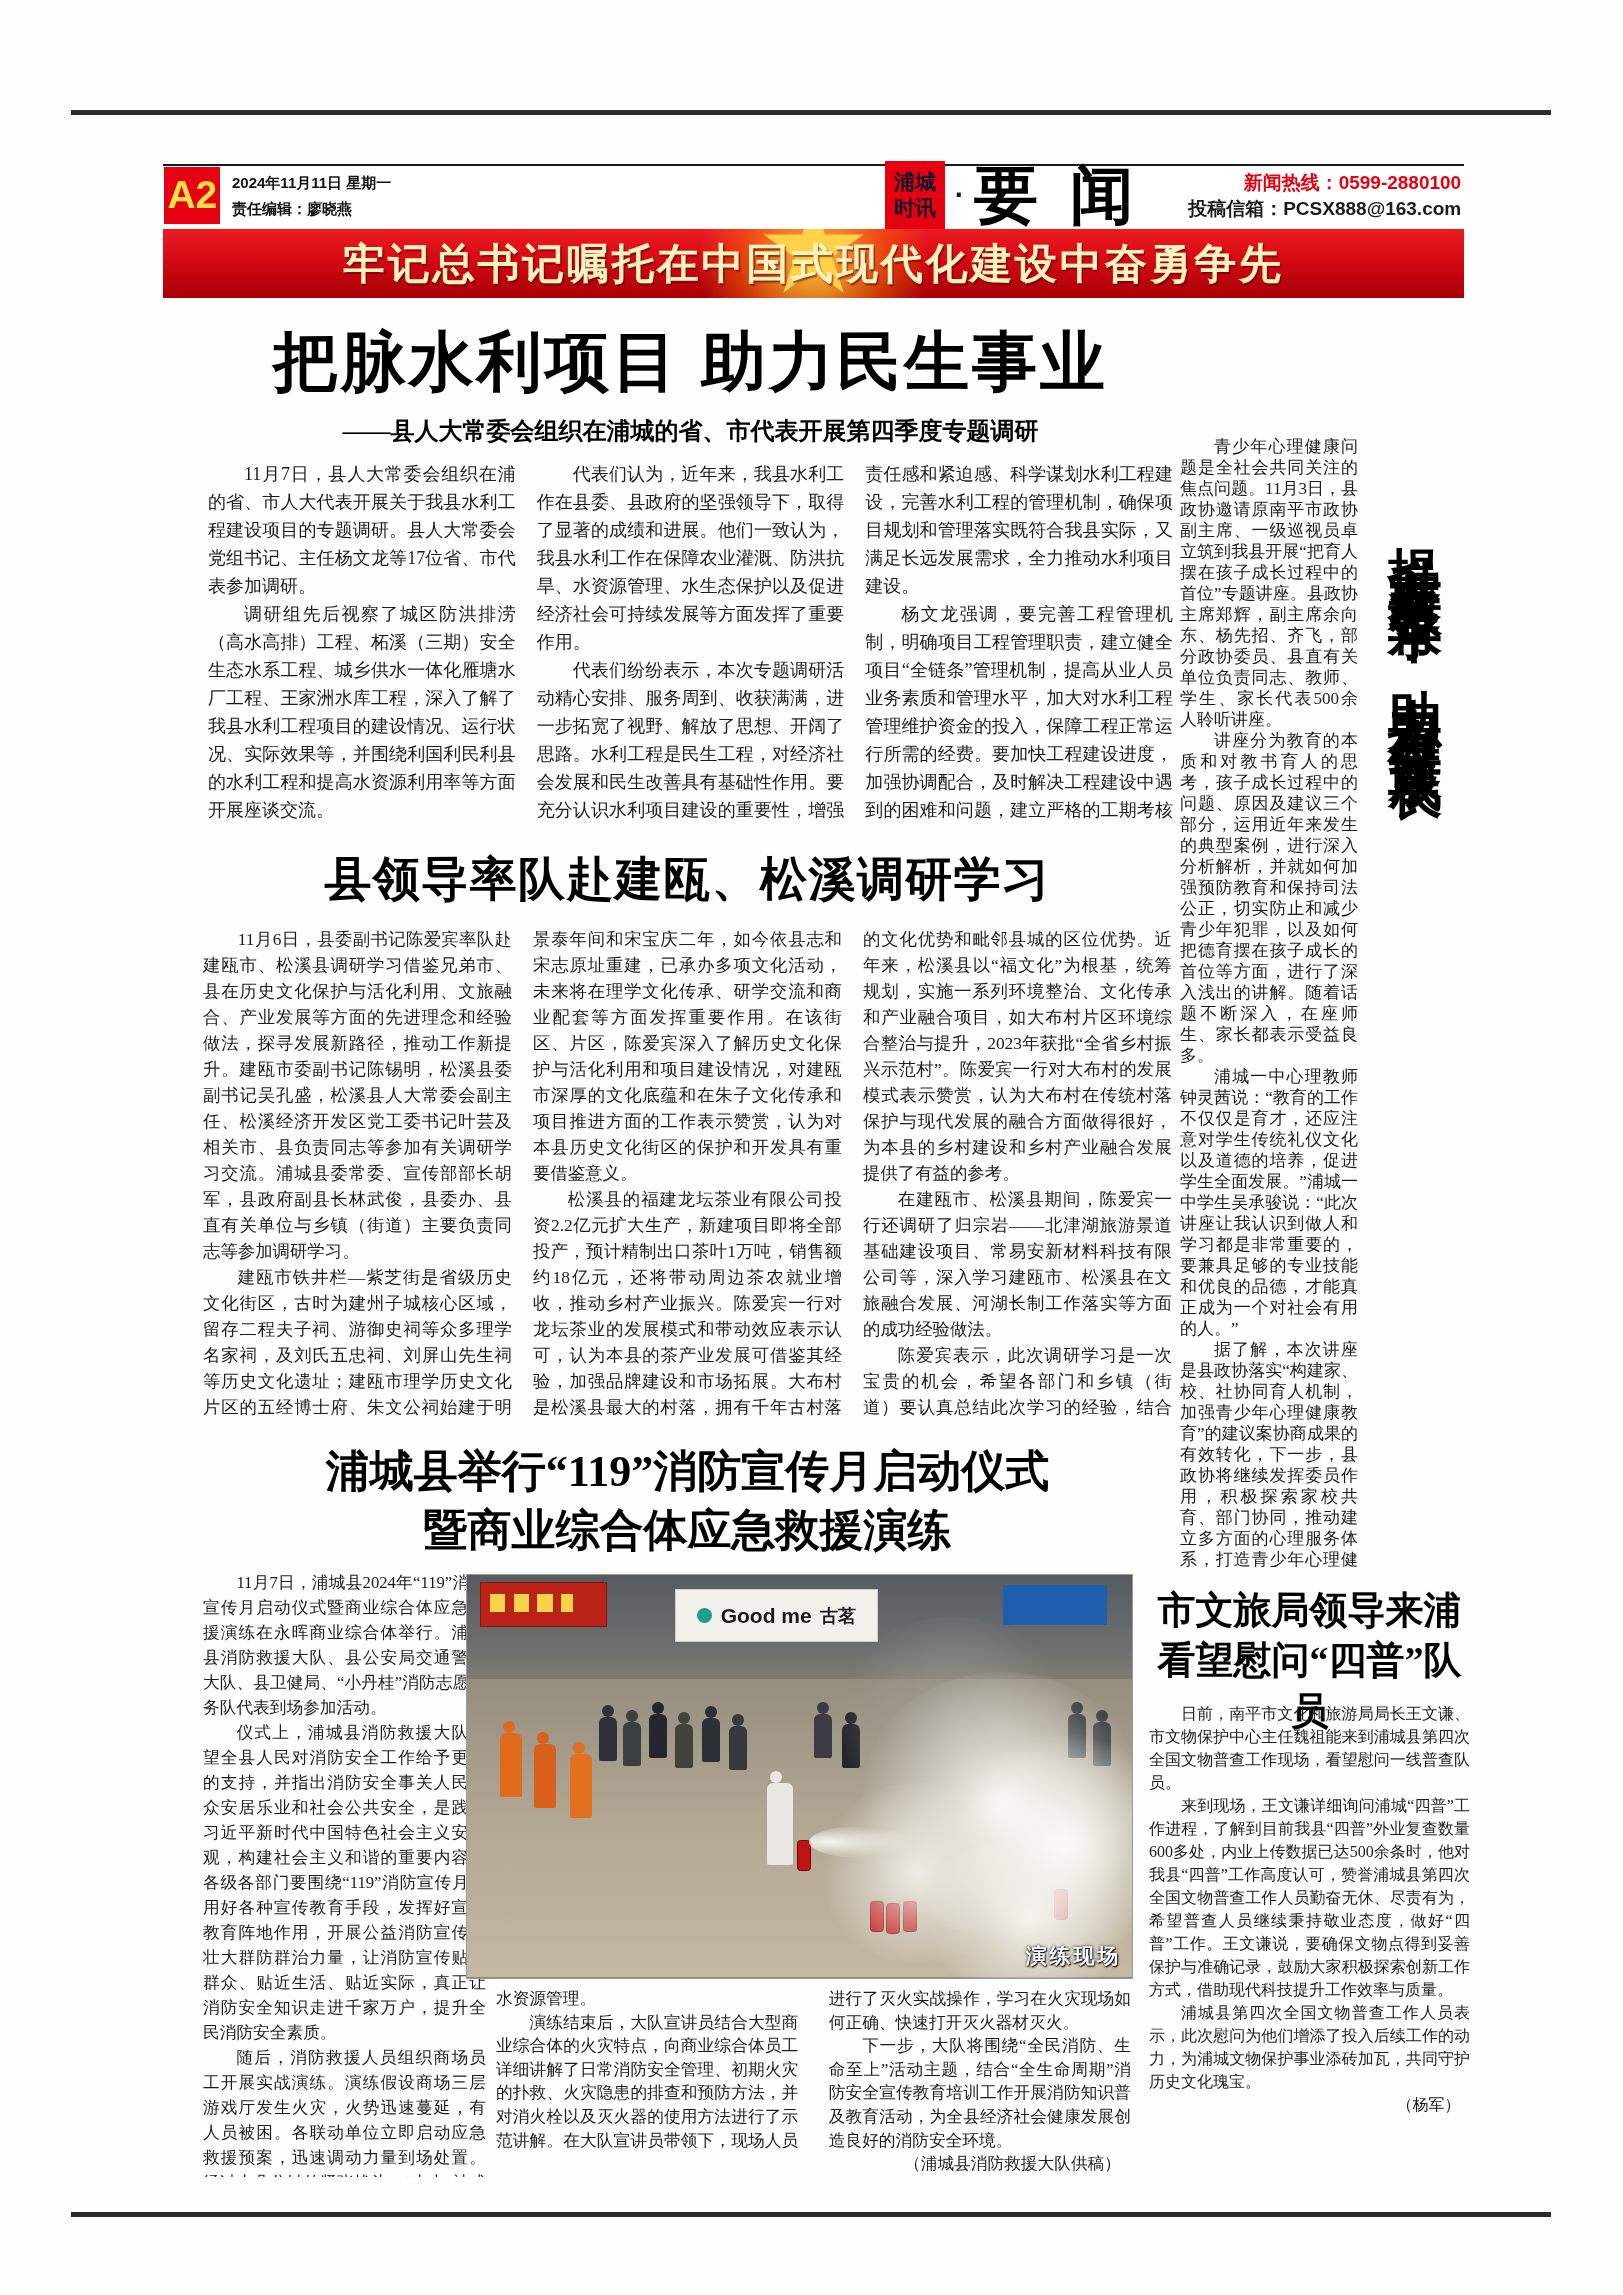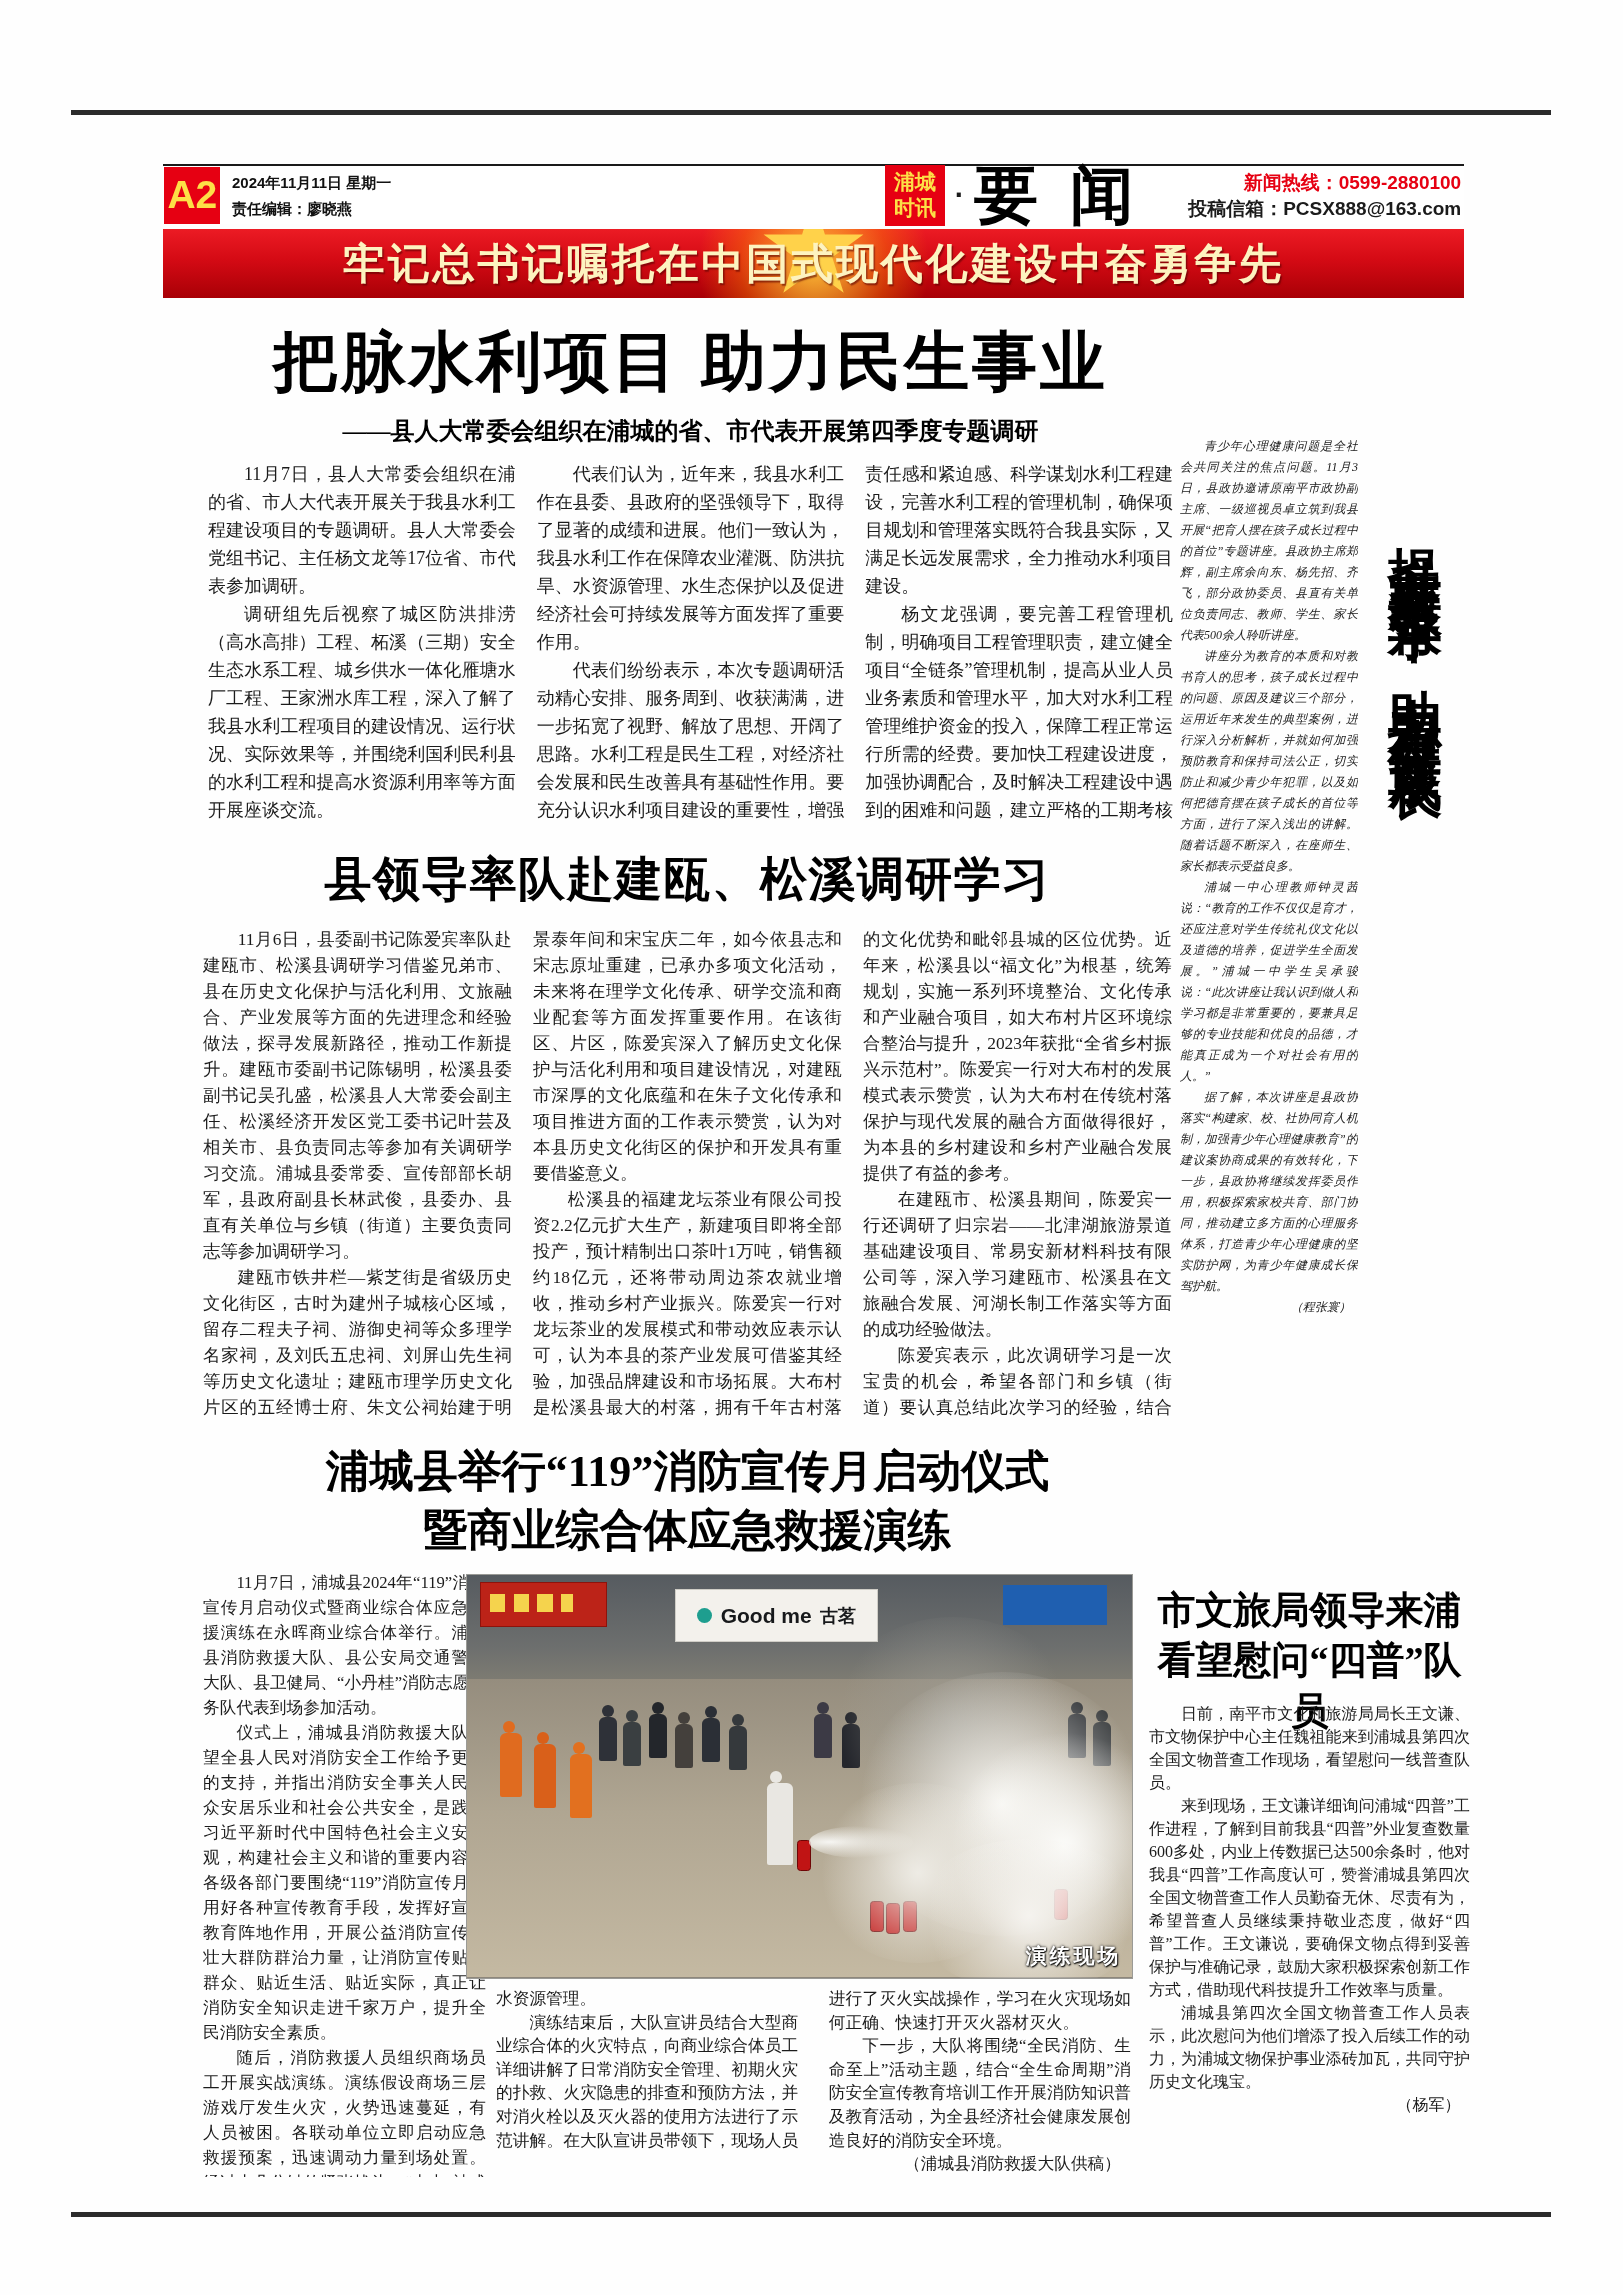--- a/index.html
+++ b/index.html
@@ -6,21 +6,21 @@
   .page{position:relative;width:1624px;height:2295px;background:#fefefe;overflow:hidden;
         font-family:"Liberation Serif",serif;color:#1b1b1b;}
   .rule{position:absolute;background:#2b2b2b;}
   
   .header{position:absolute;left:163px;top:164px;width:1301px;height:58px;border-top:2.1px solid #1a1a1a;background:#fff;}
   .edition-box{position:absolute;left:1.4px;top:1.4px;width:56px;height:57px;background:#e60012;color:#fde047;
                font-family:"Liberation Sans",sans-serif;font-weight:900;text-align:center;line-height:56px;font-size:39px;}
   .dateblock{position:absolute;left:69px;top:4.2px;font-family:"Liberation Sans",sans-serif;
              font-weight:700;font-size:15px;line-height:26px;color:#111;}
   .masthead{position:absolute;left:722px;top:0;height:58px;display:flex;align-items:center;gap:9.7px;}
-  .brandbox{width:60px;height:61px;background:#e60012;color:#fde047;font-family:"Liberation Sans",sans-serif;
+  .brandbox{width:60px;height:68px;background:#e60012;color:#0f172a;font-family:"Liberation Sans",sans-serif;
             font-weight:700;font-size:21px;line-height:26px;text-align:center;display:flex;flex-direction:column;justify-content:center;}
   .mast-dot{font-size:29px;font-weight:900;font-family:"Liberation Sans",sans-serif;}
   .mast-section{font-family:"Liberation Sans",sans-serif;font-weight:900;font-size:64px;letter-spacing:7px;line-height:58px;color:#000;}
   .contact{position:absolute;right:2.8px;top:4.2px;text-align:right;font-family:"Liberation Sans",sans-serif;
            font-weight:700;font-size:19px;line-height:26px;}
   .contact .hot{color:#e60012;}
   
   .banner{position:absolute;left:163px;top:229px;width:1301px;height:69px;overflow:hidden;
           background:linear-gradient(180deg,#ec1b24 0%,#d40a14 45%,#a80006 100%);}
   .banner .glow{position:absolute;left:50%;top:-42px;transform:translateX(-50%);width:292px;height:153px;
@@ -34,21 +34,21 @@
   .hl-sans{position:absolute;text-align:center;font-family:"Liberation Sans",sans-serif;font-weight:900;color:#000;}
   .hl-serif{position:absolute;text-align:center;font-family:"Liberation Serif",serif;font-weight:900;color:#000;}
   .body-cols{position:absolute;overflow:hidden;column-fill:auto;text-align:justify;}
   .body-cols p{margin:0;text-indent:2em;}
   p.noindent{text-indent:0;}
   p.sig{text-align:right;text-indent:0;padding-right:.6em;}
   .a1-body{column-count:3;column-gap:21px;font-size:18px;line-height:28px;}
   .a2-body{column-count:3;column-gap:21px;font-size:17.4px;line-height:26px;}
   .a3-col1{font-size:16.7px;line-height:25px;}
   .a3-below{column-count:2;column-gap:30.5px;font-size:16.7px;line-height:23.6px;}
-  .family-body{font-size:12px;line-height:21px;font-style:italic;}
+  .family-body{font-size:17px;line-height:21px;}
   .a4-body{font-size:16px;line-height:23px;}
   .v-headline{position:absolute;writing-mode:vertical-rl;font-family:"Liberation Serif",serif;font-weight:900;
       font-size:54px;letter-spacing:9.7px;line-height:104px;color:#000;}
   
   .photo{position:absolute;left:466px;top:1574px;width:665px;height:403px;overflow:hidden;background:#8e877b;border:0.7px solid #9a9a96;}
   .ph-facade{position:absolute;left:0;top:0;width:100%;height:104px;background:linear-gradient(180deg,#565b60,#6d6f6e 70%,#7d7b72);}
   .ph-sign-red{position:absolute;left:12.5px;top:7px;width:125px;height:43px;background:#bc2318;border:1.4px solid #8e120b;}
   .ph-sign-red::after{content:"";position:absolute;left:9.7px;top:11px;width:83px;height:18px;
       background:repeating-linear-gradient(90deg,#f5d34d 0 15.3px,rgba(0,0,0,0) 15.3px 23.6px);}
   .ph-sign-white{position:absolute;left:208px;top:14px;width:201px;height:51px;background:#f3f1ec;border:0.7px solid #cfcdc6;

